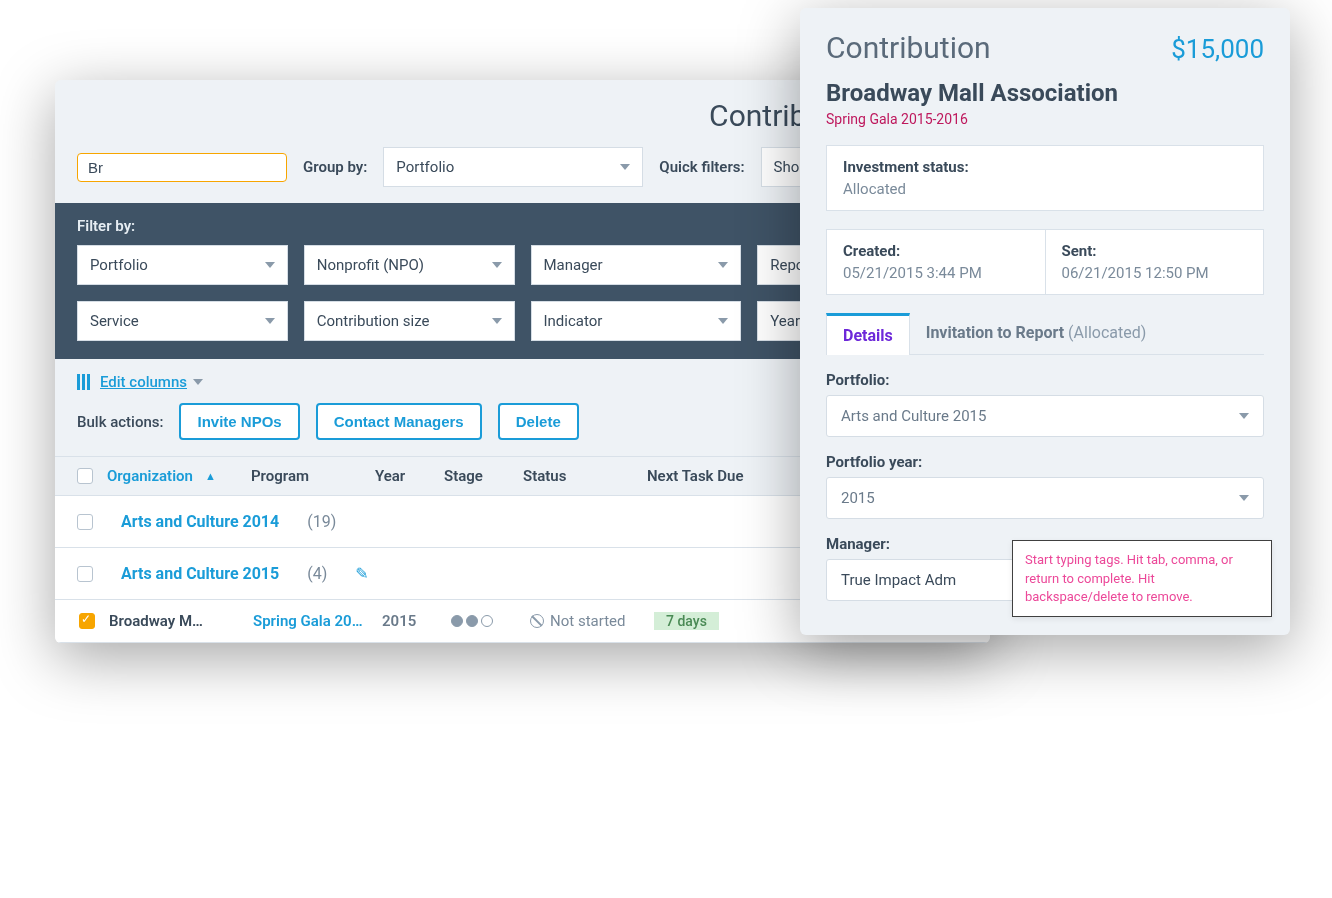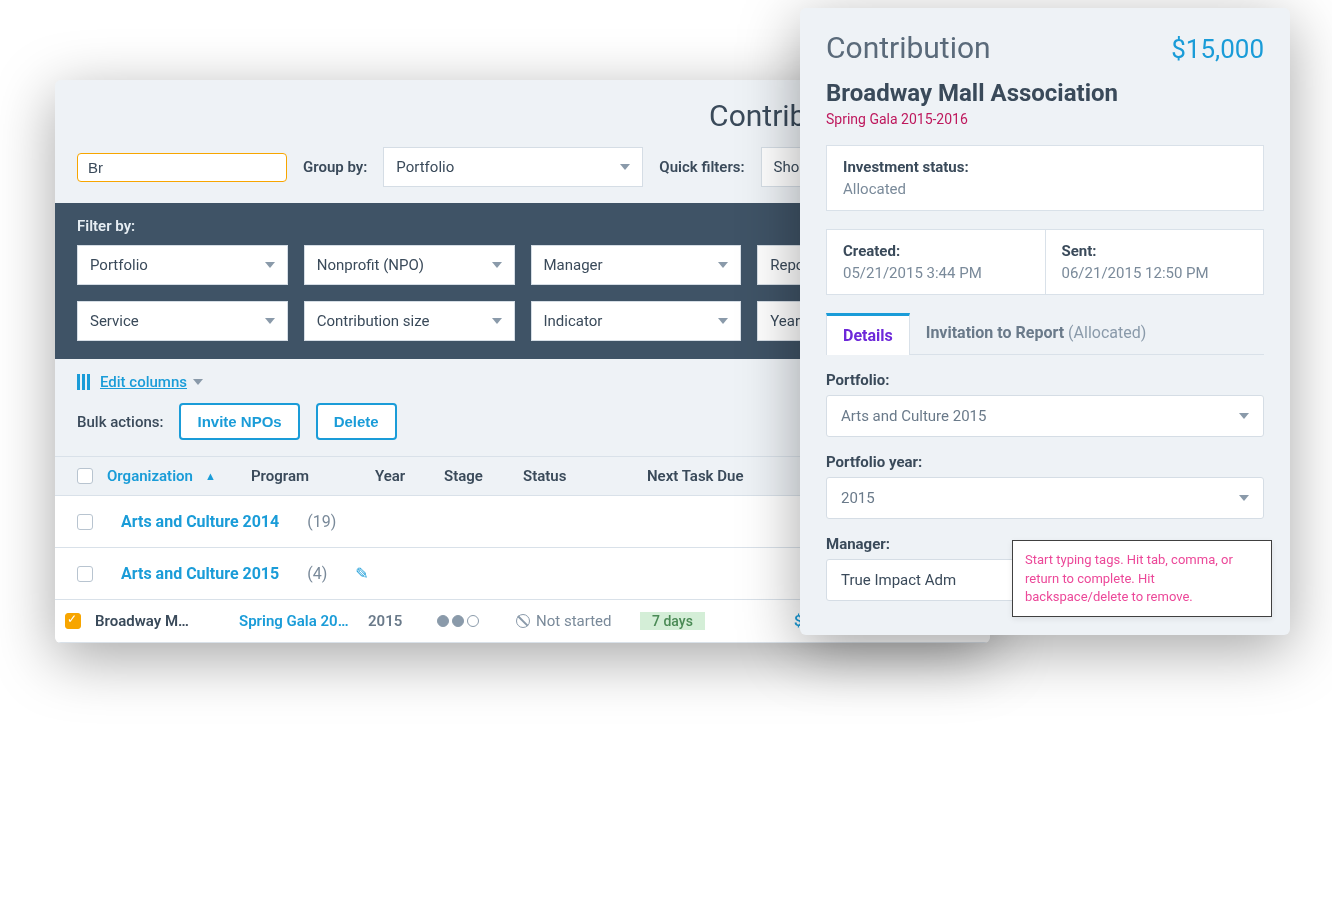--- a/index.html
+++ b/index.html
@@ -102,21 +102,21 @@
 .col-stage{width:65px;} .col-status{width:110px;} .col-next{width:140px;}
 .col-contrib{flex:1;}
 .group-row {
   padding: 16px 22px; display:flex; align-items:center; gap:28px;
   border-bottom:1px solid #d9e1e9; background:#fff;
 }
 .group-row .gname { color:#1a9cd8; font-weight:700; font-size:16px; }
 .group-row .gcount { color:#7a8a9a; }
 .pencil { color:#1a9cd8; font-size:16px; cursor:pointer; }
 .data-row {
-  padding: 12px 10px; display:flex; align-items:center; gap:14px;
+  padding: 12px 24px; display:flex; align-items:center; gap:14px;
   background:#fff; border-bottom:1px solid #d9e1e9; font-size:15px;
 }
 .data-row .c { overflow:hidden; text-overflow:ellipsis; white-space:nowrap; }
 .data-row .org-c{width:130px; font-weight:600;}
 .data-row .prog-c{width:115px; color:#1a9cd8; font-weight:600;}
 .data-row .year-c{width:55px; font-weight:600; color:#6a7a8a;}
 .data-row .stage-c{width:65px; display:flex; gap:3px;}
 .stage-dot{width:12px;height:12px;border-radius:50%;border:1.5px solid #8a9aaa;}
 .stage-dot.fill{background:#8a9aaa;}
 .data-row .status-c{width:110px; color:#7a8a9a; display:flex; align-items:center; gap:6px;}
@@ -241,20 +241,21 @@
         </span>
     <span class="editlink">
       <span>Edit columns</span>
       <span class="caret"></span>
     </span>
   </div>
 
   <div class="bulkrow">
     <span class="lbl">Bulk actions:</span>
     <button class="btn-outline">Invite NPOs</button>
+    <button class="btn-outline">Contact Managers</button>
     <button class="btn-outline">Delete</button>
   </div>
 
   <div class="thead">
     <span class="cb"></span>
     <span class="th sorted col-org">
       <span>Organization</span>
       <span class="sort-arrow">▲</span>
     </span>
     <span class="th col-prog">Program</span>

